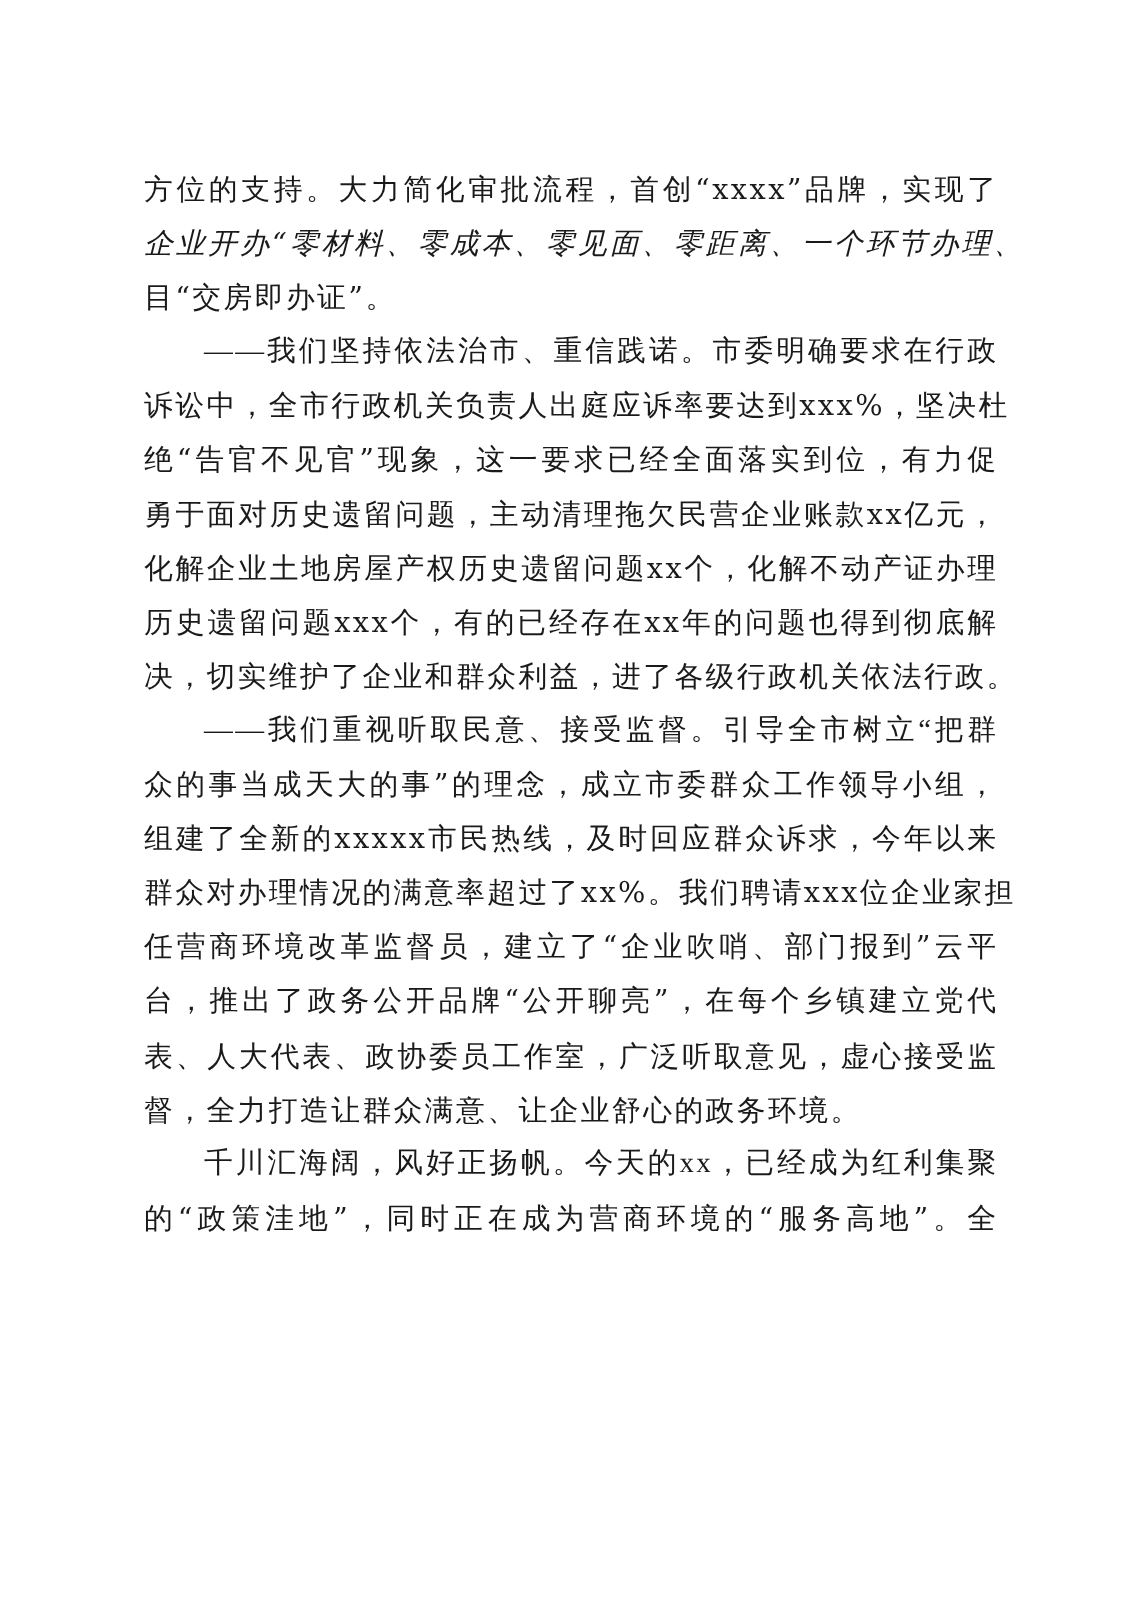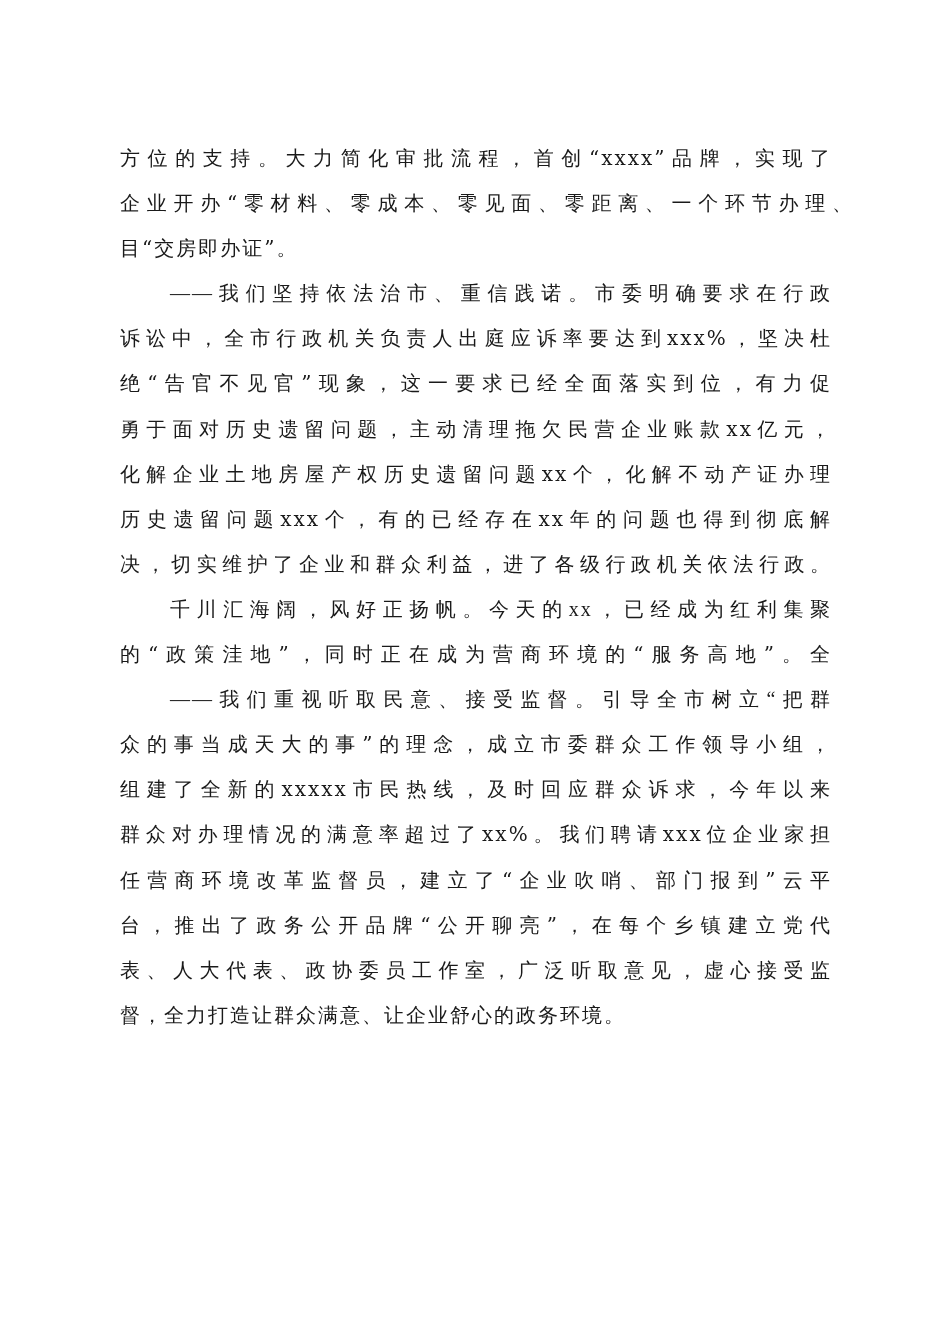--- a/index.html
+++ b/index.html
@@ -22,35 +22,36 @@
     width: 712px;
   }
   .para {
     margin: 0;
     padding: 0;
   }
   .line {
     display: block;
     height: 45.1px;
     line-height: 45.1px;
-    font-size: 20px;
+    font-size: 24px;
     white-space: nowrap;
     text-align: justify;
     text-align-last: justify;
     letter-spacing: 2px;
   }
   .line.last {
     text-align-last: left;
   }
   .line.indent {
     padding-left: 50px;
     font-family: Liberation Serif, serif;
   }
   .line.wide {
     margin-right: -22px;
+    font-style: italic;
   }
 </style>
 </head>
 <body>
 
 <div class="page">
 
   <div class="para">
     <span class="line">方位的支持。大力简化审批流程，首创“xxxx”品牌，实现了</span>
     <span class="line wide">企业开办“零材料、零成本、零见面、零距离、一个环节办理、</span>
@@ -61,28 +62,28 @@
     <span class="line indent">——我们坚持依法治市、重信践诺。市委明确要求在行政</span>
     <span class="line">诉讼中，全市行政机关负责人出庭应诉率要达到xxx%，坚决杜</span>
     <span class="line">绝“告官不见官”现象，这一要求已经全面落实到位，有力促</span>
     <span class="line">勇于面对历史遗留问题，主动清理拖欠民营企业账款xx亿元，</span>
     <span class="line">化解企业土地房屋产权历史遗留问题xx个，化解不动产证办理</span>
     <span class="line">历史遗留问题xxx个，有的已经存在xx年的问题也得到彻底解</span>
     <span class="line">决，切实维护了企业和群众利益，进了各级行政机关依法行政。</span>
   </div>
 
   <div class="para">
-    <span class="line indent">千川汇海阔，风好正扬帆。今天的xx，已经成为红利集聚</span>
-    <span class="line">的“政策洼地”，同时正在成为营商环境的“服务高地”。全</span>
-  </div>
-
-  <div class="para">
     <span class="line indent">——我们重视听取民意、接受监督。引导全市树立“把群</span>
     <span class="line">众的事当成天大的事”的理念，成立市委群众工作领导小组，</span>
     <span class="line">组建了全新的xxxxx市民热线，及时回应群众诉求，今年以来</span>
     <span class="line">群众对办理情况的满意率超过了xx%。我们聘请xxx位企业家担</span>
     <span class="line">任营商环境改革监督员，建立了“企业吹哨、部门报到”云平</span>
     <span class="line">台，推出了政务公开品牌“公开聊亮”，在每个乡镇建立党代</span>
     <span class="line">表、人大代表、政协委员工作室，广泛听取意见，虚心接受监</span>
     <span class="line last">督，全力打造让群众满意、让企业舒心的政务环境。</span>
   </div>
 
+  <div class="para">
+    <span class="line indent">千川汇海阔，风好正扬帆。今天的xx，已经成为红利集聚</span>
+    <span class="line">的“政策洼地”，同时正在成为营商环境的“服务高地”。全</span>
+  </div>
+
 </div>
 
 </body></html>

